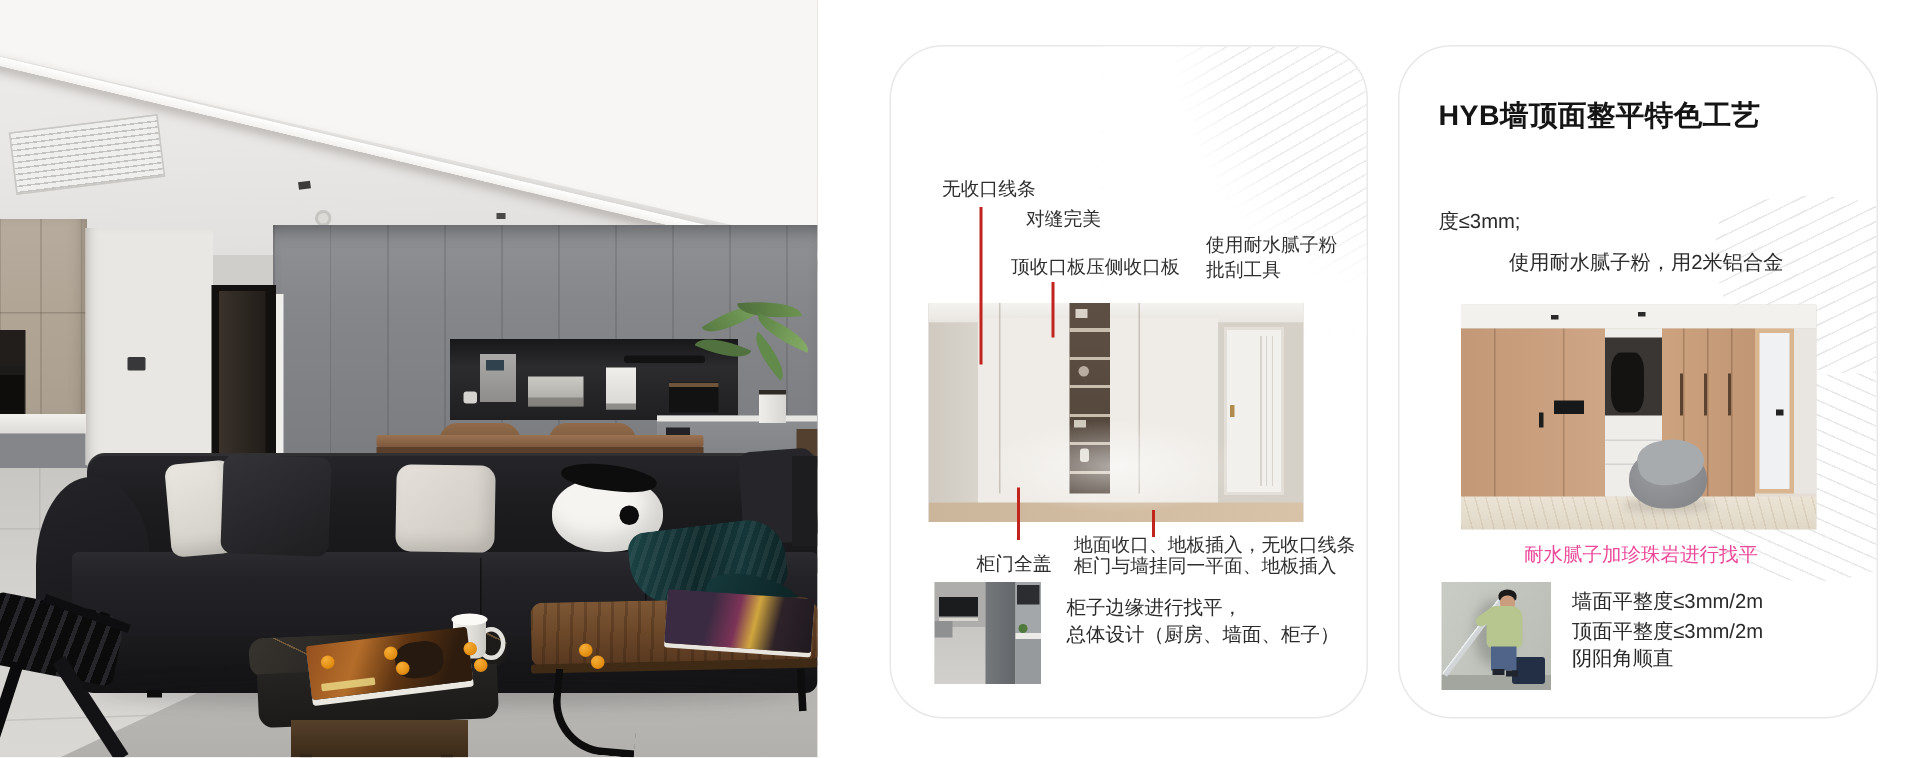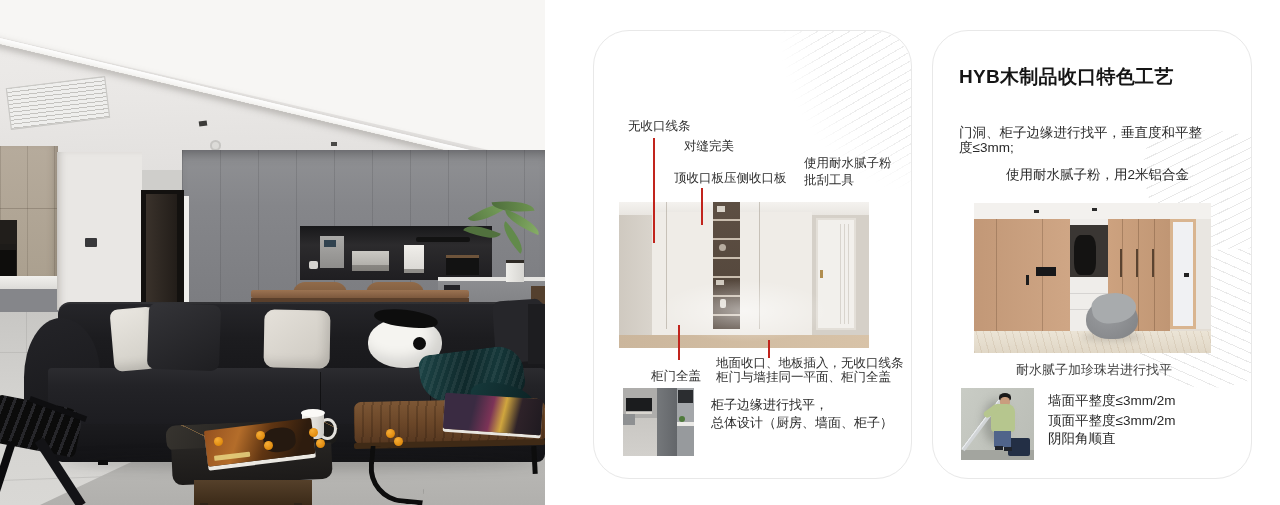--- a/index.html
+++ b/index.html
@@ -167,21 +167,21 @@
   .t1-app{left:55px;top:2px;width:15px;height:13px;background:#2b2d30}
   .t1-plant{left:56px;top:28px;width:6px;height:6px;background:#4f7a3c;border-radius:50%}
   .t1-cnt{left:54px;top:34px;width:17px;height:4px;background:#ebeae7}
   .t1-low{left:54px;top:38px;width:17px;height:30px;background:#979a9d}
 
   
   .c2-p1{left:26px;top:95px}
   .c2-p1b{left:26px;top:110px}
   .c2-p2{left:73px;top:137px}
   .c2-p2b{left:73px;top:152px}
-  .c2-cap{left:83px;top:330px;font-size:13px;color:#404040;white-space:nowrap}
+  .c2-cap{left:83px;top:330px;font-size:13px;color:#ec4899;white-space:nowrap}
   .c2-b1{left:115px;top:363px}
   .c2-b2{left:115px;top:383px}
   .c2-b3{left:115px;top:401px}
 
   
   .photo2{left:41px;top:172px;width:237px;height:150px;background:#e3ddd4;overflow:hidden}
   .p2-ceil{left:0;top:0;width:237px;height:16px;background:#f3f1ee;box-shadow:0 1px 0 rgba(100,80,60,.15)}
   .p2-d1{left:60px;top:7px;width:5px;height:3px;background:#2a2a2a}
   .p2-d2{left:118px;top:5px;width:5px;height:3px;background:#2a2a2a}
   .p2-lw{left:0;top:16px;width:96px;height:120px;background:linear-gradient(90deg,#c29877,#cfa685)}
@@ -378,21 +378,21 @@
     </div>
 
     <div class="vline c1-v1"></div>
     <div class="vline c1-v2"></div>
     <div class="vline c1-v3"></div>
     <div class="vline c1-v4"></div>
 
     <div class="lbl c1-l5">柜门全盖</div>
     <div class="lbl c1-l6">
       <div style="position:static">地面收口、地板插入，无收口线条</div>
-      <div style="position:static">柜门与墙挂同一平面、柜门全盖</div>
+      <div style="position:static">柜门与墙挂同一平面、地板插入</div>
     </div>
 
     <div class="thumb1">
       <div class="t1-wl"></div>
       <div class="t1-tv"></div>
       <div class="t1-tvl"></div>
       <div class="t1-fl"></div>
       <div class="t1-sofa"></div>
       <div class="t1-col"></div>
       <div class="t1-rz"></div>
@@ -401,23 +401,22 @@
       <div class="t1-cnt"></div>
       <div class="t1-low"></div>
     </div>
     <div class="c1-sum">柜子边缘进行找平，</div>
     <div class="c1-sum2">总体设计（厨房、墙面、柜子）</div>
   </section>
 
   <section class="card card2">
     <div class="d2a"></div>
     <div class="d2b"></div>
-    <h2 class="ct">HYB木制品收口特色工艺</h2>
-
-    <div class="body13 c2-p1">门洞、柜子边缘进行找平，垂直度和平整</div>
+    <h2 class="ct">HYB墙顶面整平特色工艺</h2>
+
     <div class="body13 c2-p1b">度≤3mm;</div>
     <div class="body13 c2-p2">使用耐水腻子粉，用2米铝合金</div>
 
     <div class="photo2">
       <div class="p2-ceil"></div>
       <div class="p2-d1"></div>
       <div class="p2-d2"></div>
       <div class="p2-lw"></div>
       <div class="p2-ls1"></div>
       <div class="p2-ls2"></div>

